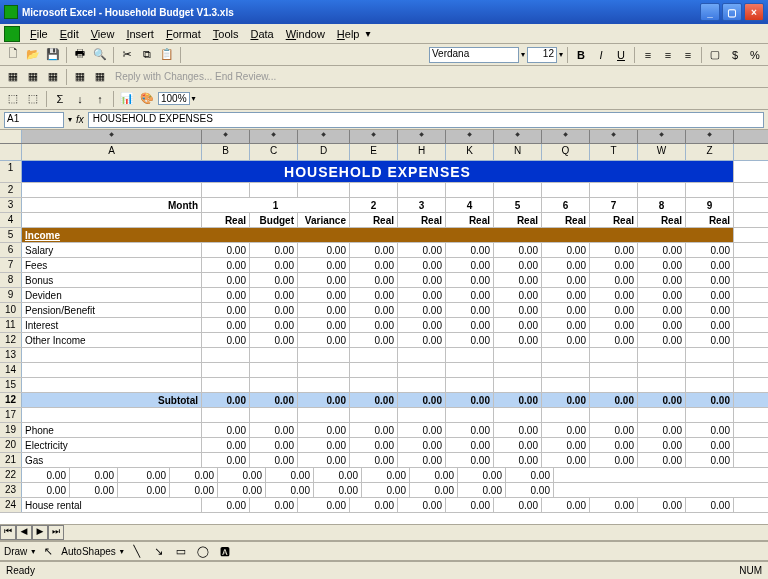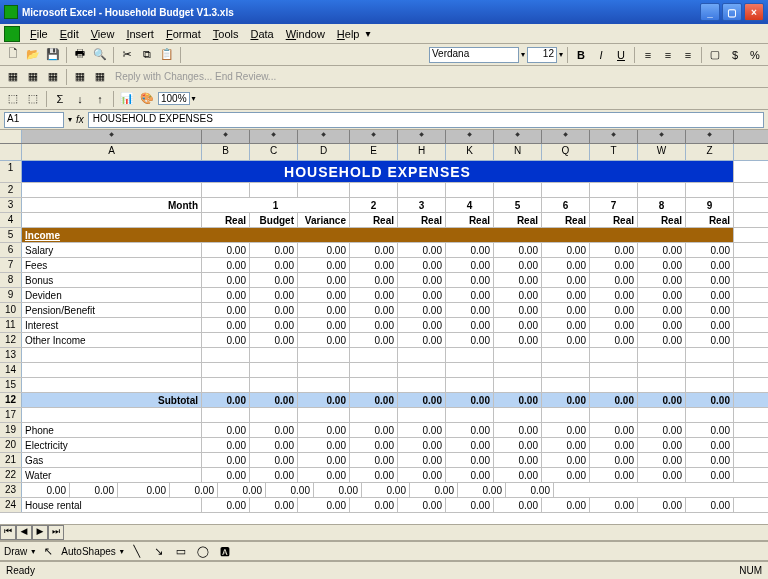--- a/index.html
+++ b/index.html
@@ -448,21 +448,20 @@
       <div class="cell right" style="width: 48px;">0.00</div>
       <div class="cell right" style="width: 48px;">0.00</div>
       <div class="cell right" style="width: 48px;">0.00</div>
       <div class="cell right" style="width: 48px;">0.00</div>
       <div class="cell right" style="width: 48px;">0.00</div>
       <div class="cell right" style="width: 48px;">0.00</div>
       <div class="cell right" style="width: 48px;">0.00</div>
     </div>
     <div class="grid-row">
       <div class="rowhdr">22</div>
-      <div class="cell " style="width: 180px;">Water</div>
       <div class="cell right" style="width: 48px;">0.00</div>
       <div class="cell right" style="width: 48px;">0.00</div>
       <div class="cell right" style="width: 52px;">0.00</div>
       <div class="cell right" style="width: 48px;">0.00</div>
       <div class="cell right" style="width: 48px;">0.00</div>
       <div class="cell right" style="width: 48px;">0.00</div>
       <div class="cell right" style="width: 48px;">0.00</div>
       <div class="cell right" style="width: 48px;">0.00</div>
       <div class="cell right" style="width: 48px;">0.00</div>
       <div class="cell right" style="width: 48px;">0.00</div>

